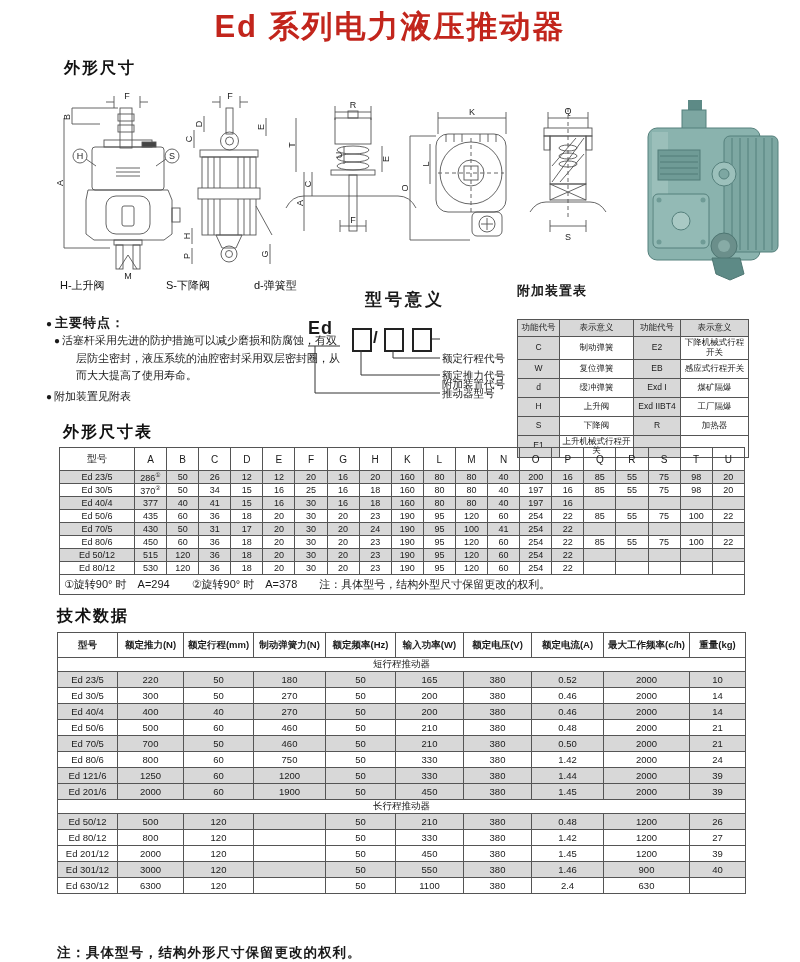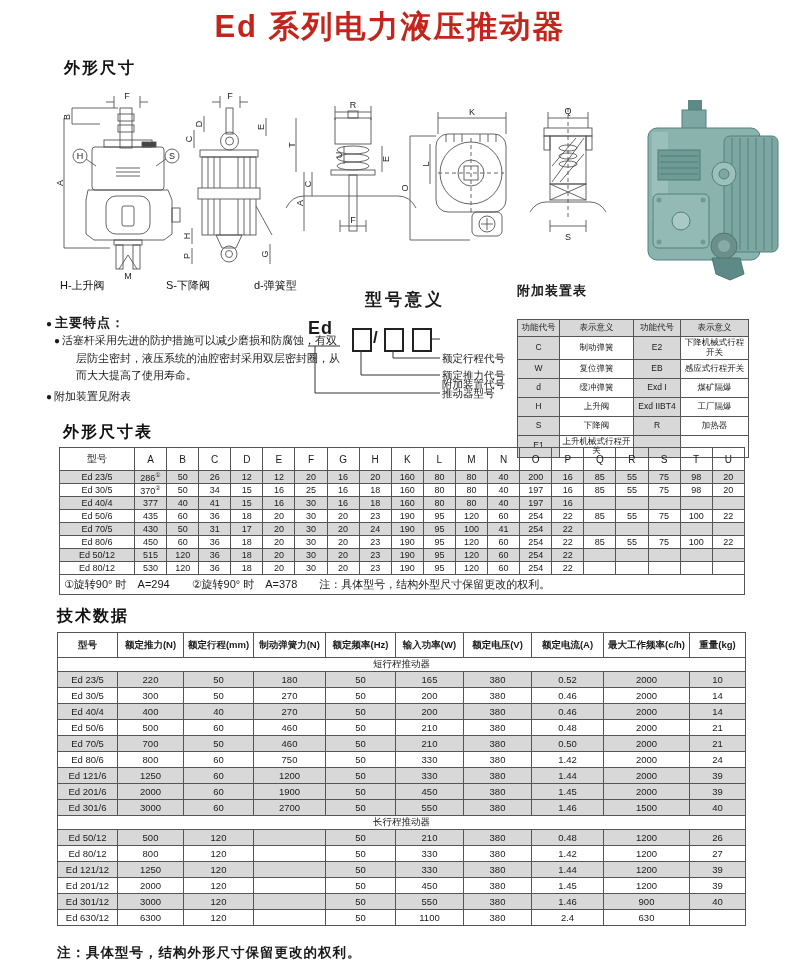--- a/index.html
+++ b/index.html
@@ -675,32 +675,20 @@
             <td>2000</td>
             <td>60</td>
             <td>1900</td>
             <td>50</td>
             <td>450</td>
             <td>380</td>
             <td>1.45</td>
             <td>2000</td>
             <td>39</td>
           </tr>
-          <tr class="shaded">
-            <td>Ed 301/6</td>
-            <td>3000</td>
-            <td>60</td>
-            <td>2700</td>
-            <td>50</td>
-            <td>550</td>
-            <td>380</td>
-            <td>1.46</td>
-            <td>1500</td>
-            <td>40</td>
-          </tr>
           <tr>
             <td colspan="10" class="subheader">长行程推动器</td>
           </tr>
           <tr class="shaded">
             <td>Ed 50/12</td>
             <td>500</td>
             <td>120</td>
             <td></td>
             <td>50</td>
             <td>210</td>
@@ -714,32 +702,20 @@
             <td>800</td>
             <td>120</td>
             <td></td>
             <td>50</td>
             <td>330</td>
             <td>380</td>
             <td>1.42</td>
             <td>1200</td>
             <td>27</td>
           </tr>
-          <tr class="shaded">
-            <td>Ed 121/12</td>
-            <td>1250</td>
-            <td>120</td>
-            <td></td>
-            <td>50</td>
-            <td>330</td>
-            <td>380</td>
-            <td>1.44</td>
-            <td>1200</td>
-            <td>39</td>
-          </tr>
           <tr>
             <td>Ed 201/12</td>
             <td>2000</td>
             <td>120</td>
             <td></td>
             <td>50</td>
             <td>450</td>
             <td>380</td>
             <td>1.45</td>
             <td>1200</td>

